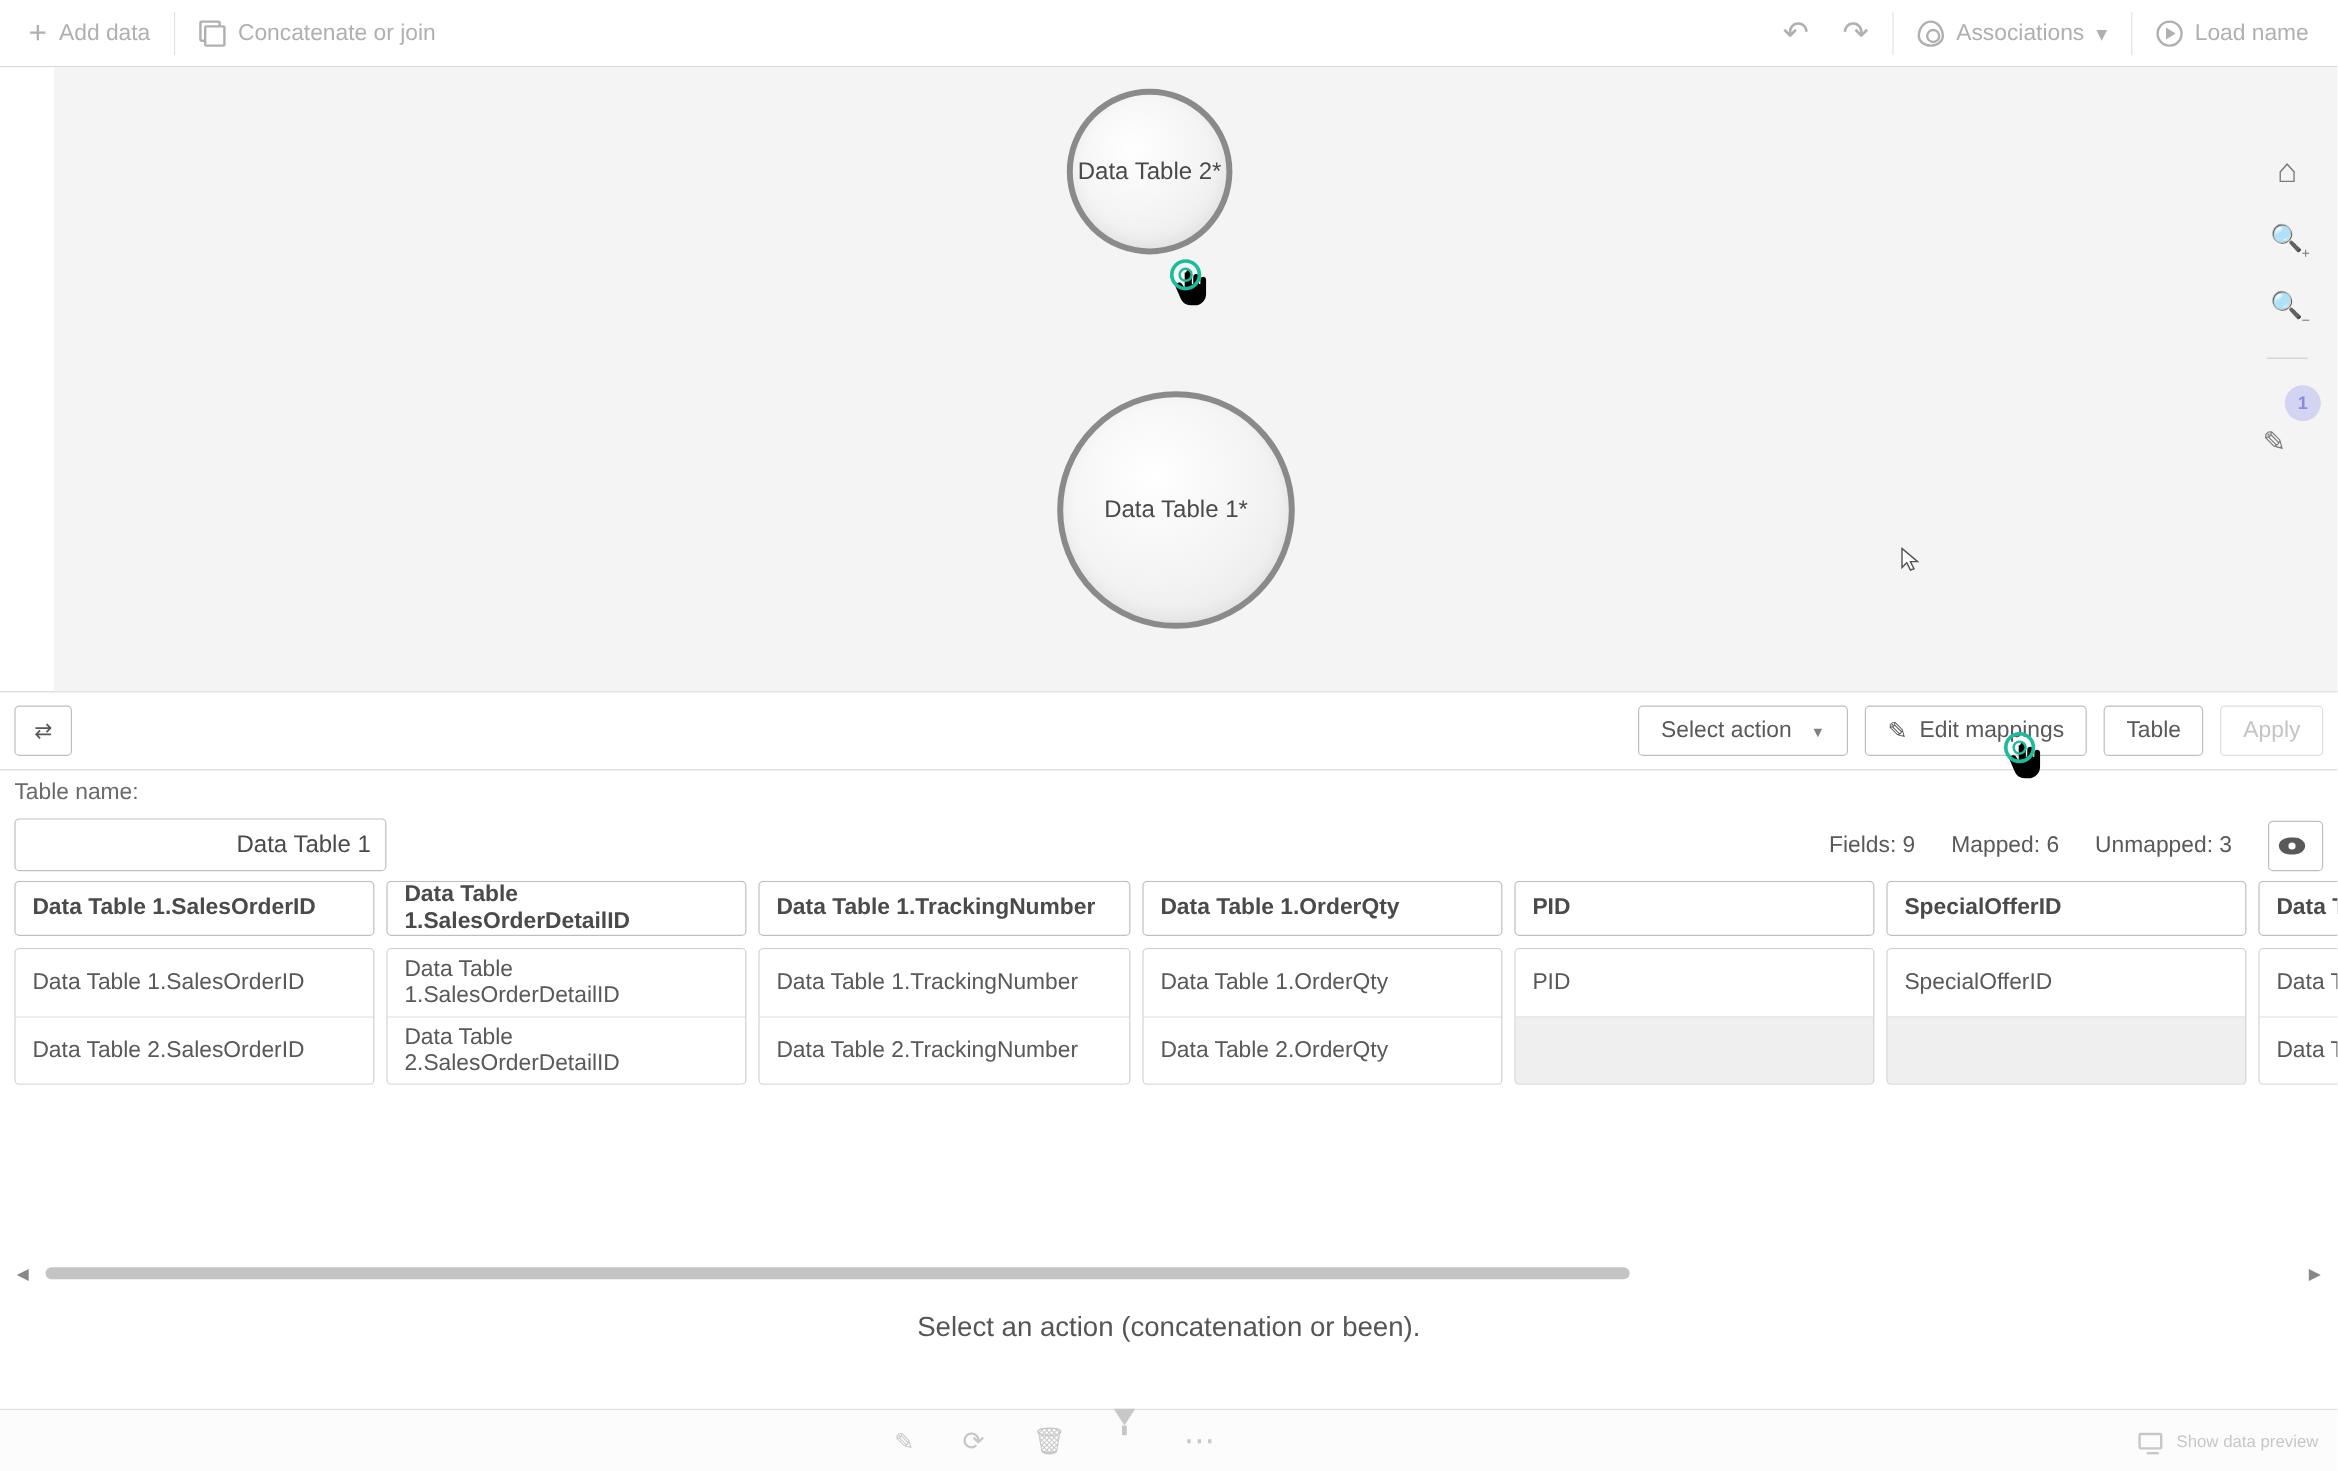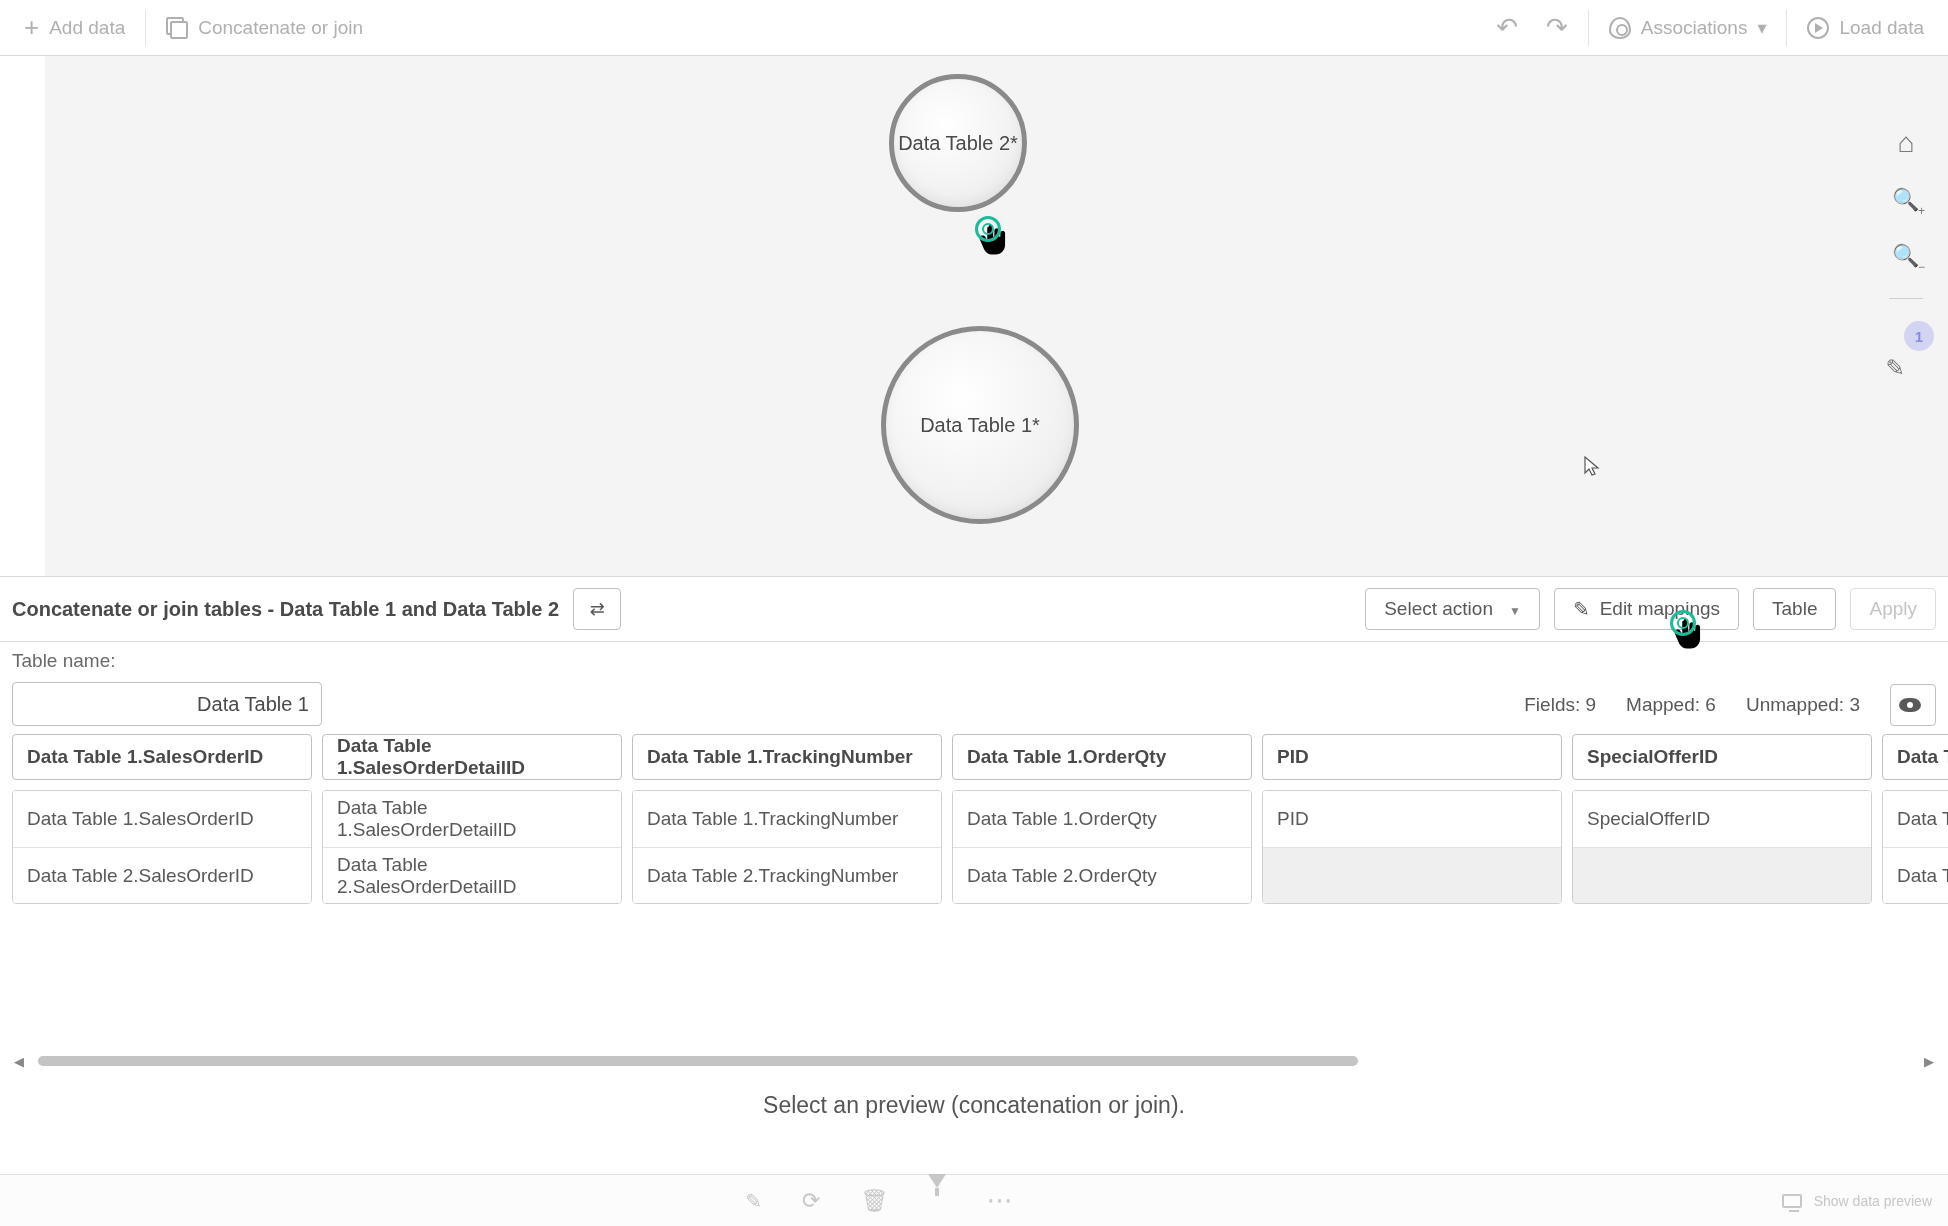--- a/index.html
+++ b/index.html
@@ -214,21 +214,21 @@
   </div>
   <div class="divider"></div>
   <div class="tb-btn">
     <span class="icon eye-outline"></span>
     <span>Associations</span>
     <span class="icon chev-down"></span>
   </div>
   <div class="divider"></div>
   <div class="tb-btn">
     <span class="icon play-circle"></span>
-    <span>Load data</span>
+    <span>Load name</span>
   </div>
 </div>
 
 <div class="canvas">
   <div class="bubble small">
     <span>Data Table 2*</span>
   </div>
   <div class="click-cursor" style="left:928px; top:164px;">
     <div class="ring"></div>
     <svg class="hand-svg" viewBox="0 0 32 32">
@@ -256,21 +256,20 @@
     </div>
     <hr>
     <div style="position:relative;">
       <div class="badge">1</div>
       <div class="tool wand">✏</div>
     </div>
   </div>
 </div>
 
 <div class="configbar">
-  <span class="title">Concatenate or join tables - Data Table 1 and Data Table 2</span>
   <button class="btn icon-only">
     <span class="icon swap-ic"></span>
   </button>
   <div class="spacer"></div>
   <button class="btn">
     <span>Select action</span>
     <span class="chev"></span>
   </button>
   <div style="position:relative;">
     <button class="btn">
@@ -347,21 +346,21 @@
 </div>
 
 <div class="hscroll">
   <span class="left-ar">◀</span>
   <div class="track">
     <div class="thumb"></div>
   </div>
   <span class="right-ar">▶</span>
 </div>
 
-<div class="prompt">Select an preview (concatenation or join).</div>
+<div class="prompt">Select an action (concatenation or been).</div>
 
 <div class="bottombar">
   <div class="spacer"></div>
   <span class="bb-ic pencil-ic"></span>
   <span class="bb-ic refresh-ic"></span>
   <span class="bb-ic trash-ic"></span>
   <span class="bb-ic"><span class="filter-ic"></span></span>
   <span class="bb-ic dots"></span>
   <div class="spacer"></div>
   <div style="display:flex; align-items:center; gap:12px;justify-content:flex-end;">

